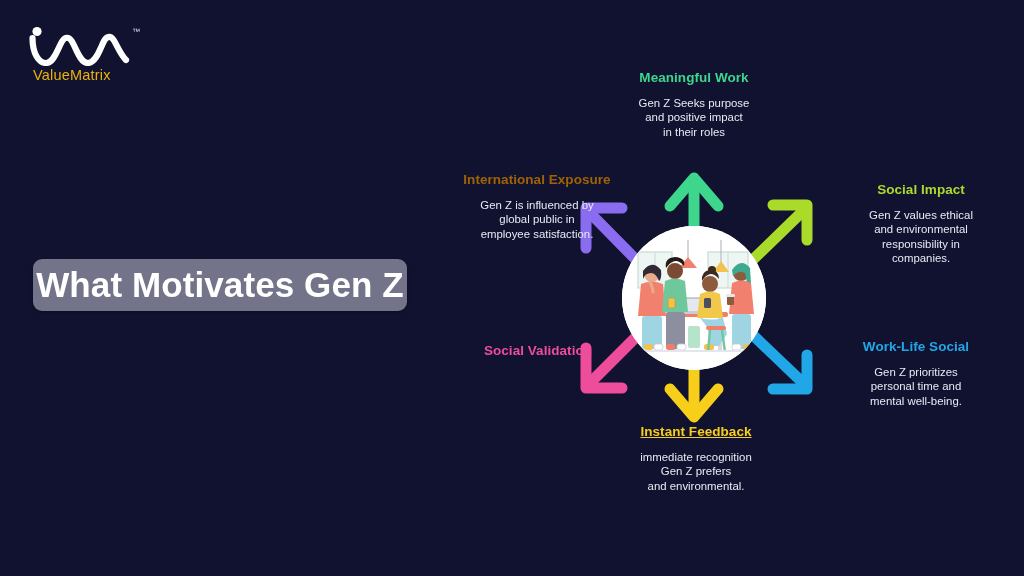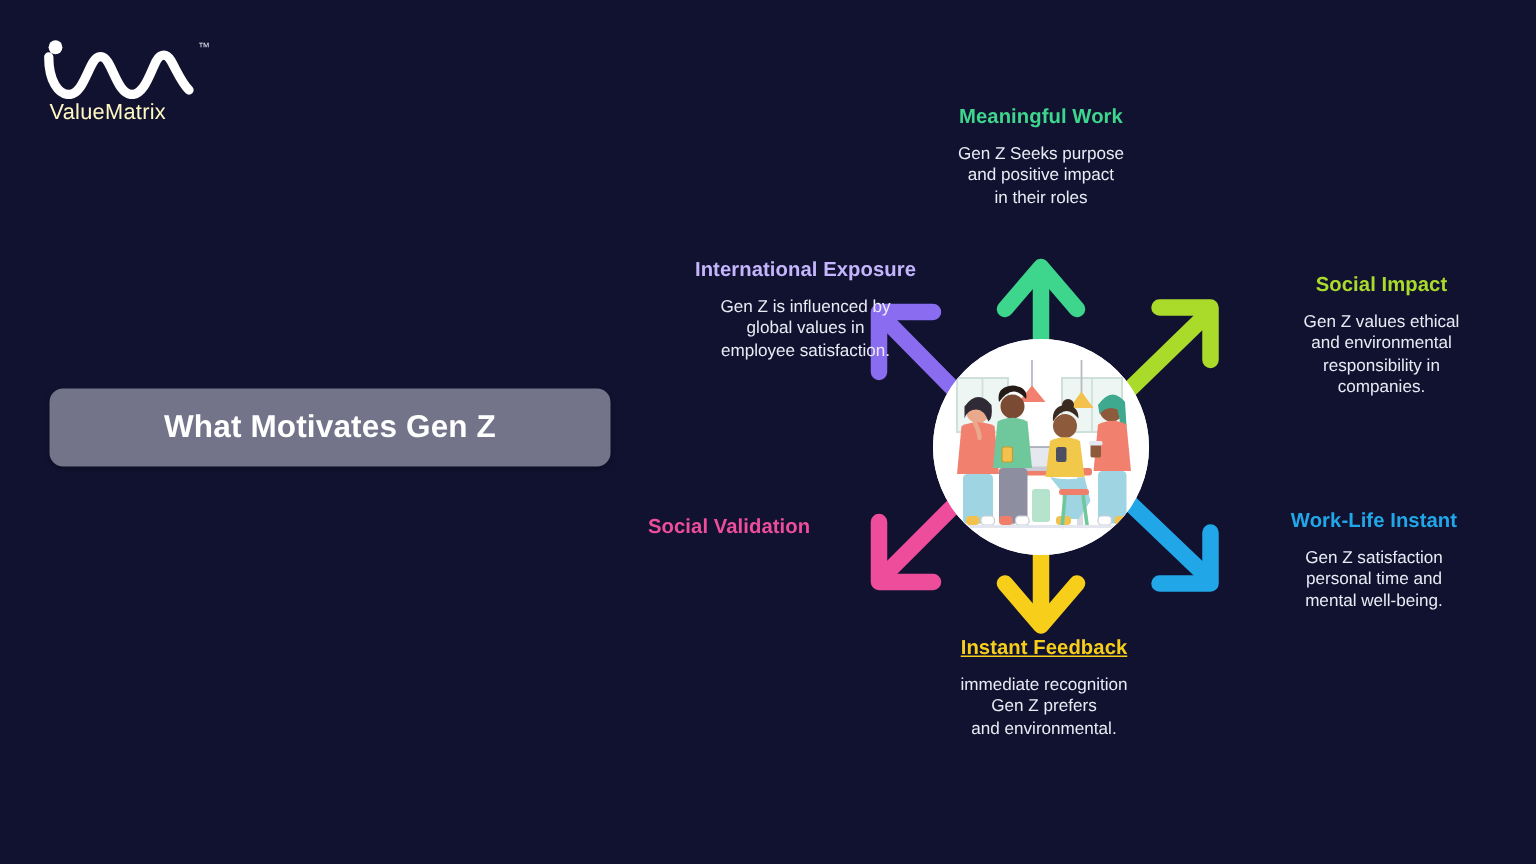--- a/index.html
+++ b/index.html
@@ -37,40 +37,40 @@
     font-size: 8px;
     color: #dfe0ec;
     letter-spacing: .3px;
   }
   #brand-logo .wordmark {
     position: absolute;
     left: 5px;
     top: 43px;
     font-size: 14.5px;
     letter-spacing: .2px;
-    color: #fef9c3;
+    color: #eab308;
     white-space: nowrap;
   }
 
   
   #title-plate {
     position: absolute;
     left: 33px;
     top: 259px;
     width: 374px;
     height: 52px;
     background: #737489;
     border-radius: 9px;
     display: flex;
     align-items: center;
     justify-content: center;
     box-shadow: 0 1px 3px rgba(0,0,0,.35);
   }
   #title-plate .title-text {
-    font-size: 21px;
+    font-size: 35px;
     font-weight: bold;
     color: #ffffff;
     letter-spacing: .1px;
     white-space: nowrap;
   }
 
   
   #diagram {
     position: absolute;
     left: 416px;
@@ -111,29 +111,29 @@
   .spoke .spoke-desc {
     font-size: 11.4px;
     line-height: 14.4px;
     color: #e9eaf4;
   }
 
   .sp-top     { left: 142px; top: 70px;  width: 272px; text-align: center; }
   .sp-right-u { left: 402px; top: 182px; width: 206px; text-align: center; }
   .sp-right-d { left: 392px; top: 339px; width: 216px; text-align: center; }
   .sp-bottom  { left: 156px; top: 424px; width: 248px; text-align: center; }
-  .sp-left-d  { left: 16px;  top: 343px; width: 212px; text-align: left; }
+  .sp-left-d  { left: 16px;  top: 343px; width: 212px; text-align: center; }
   .sp-left-u  { left: 2px;   top: 172px; width: 238px; text-align: center; }
 
   .sp-top     .spoke-label { color: #3dd68c; }
   .sp-right-u .spoke-label { color: #aadb2a; }
   .sp-right-d .spoke-label { color: #21a7e8; }
   .sp-bottom  .spoke-label { color: #f7cf1a; text-decoration: underline; }
   .sp-left-d  .spoke-label { color: #ee4d9b; }
-  .sp-left-u  .spoke-label { color: #c4b5fd; }
+  .sp-left-u  .spoke-label { color: #a16207; }
 </style>
 </head>
 <body>
 
 <div id="brand-logo">
   <svg class="mark" viewBox="0 0 104 42">
     <circle cx="9" cy="7.5" r="4.6" fill="#ffffff"></circle>
     <path d="M4.5,14 C4.5,30 11,39 18,39 C26,39 29.5,25 34,17.5 C37,12.5 41,12.5 44,17.5 C48.5,25 52,39 60,39 C68,39 72,25 76,17 C79,11.5 83,11.5 86,16.5 C90,23.5 93,31 98,36" fill="none" stroke="#ffffff" stroke-width="6.2" stroke-linecap="round" stroke-linejoin="round"></path>
   </svg>
   <span class="tm">™</span>
@@ -261,23 +261,23 @@
   <div class="spoke sp-top">
     <div class="spoke-label">Meaningful Work</div>
     <div class="spoke-desc">
       <div>Gen Z Seeks purpose</div>
       <div>and positive impact</div>
       <div>in their roles</div>
     </div>
   </div>
 
   <div class="spoke sp-right-d">
-    <div class="spoke-label">Work-Life Instant</div>
-    <div class="spoke-desc">
-      <div>Gen Z satisfaction</div>
+    <div class="spoke-label">Work-Life Social</div>
+    <div class="spoke-desc">
+      <div>Gen Z prioritizes</div>
       <div>personal time and</div>
       <div>mental well-being.</div>
     </div>
   </div>
 
   <div class="spoke sp-bottom">
     <div class="spoke-label">Instant Feedback</div>
     <div class="spoke-desc">
       <div>immediate recognition</div>
       <div>Gen Z prefers</div>
@@ -286,18 +286,18 @@
   </div>
 
   <div class="spoke sp-left-d">
     <div class="spoke-label">Social Validation</div>
   </div>
 
   <div class="spoke sp-left-u">
     <div class="spoke-label">International Exposure</div>
     <div class="spoke-desc">
       <div>Gen Z is influenced by</div>
-      <div>global values in</div>
+      <div>global public in</div>
       <div>employee satisfaction.</div>
     </div>
   </div>
 
 </div>
 
 </body></html>

